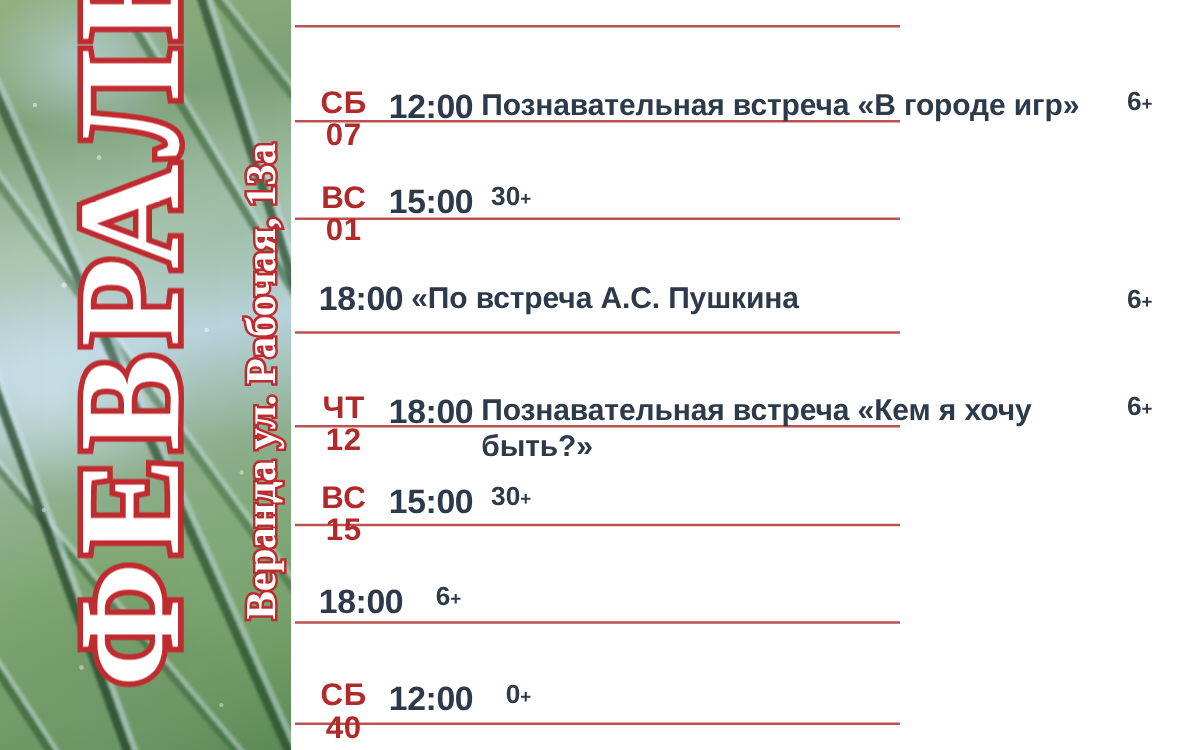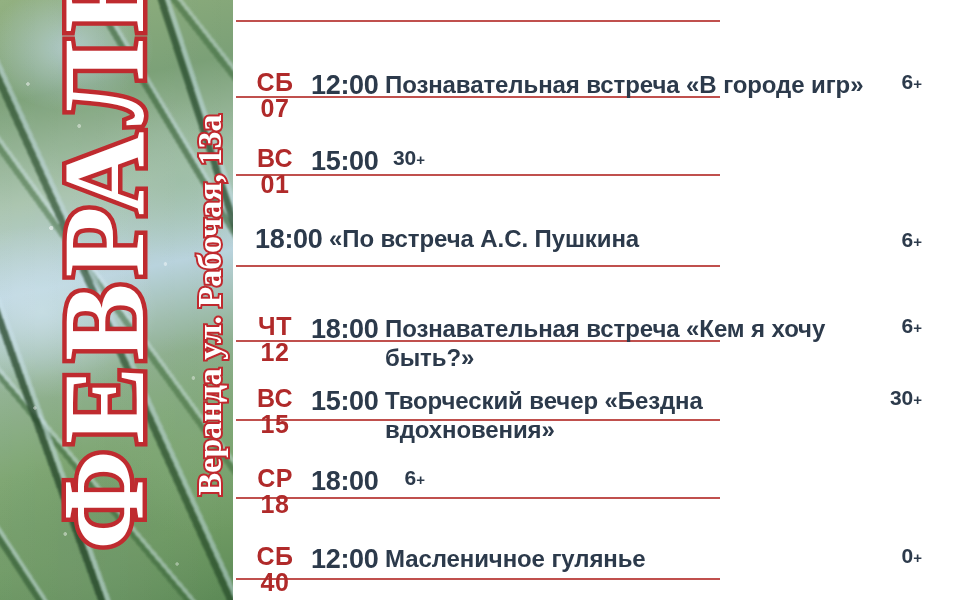--- a/index.html
+++ b/index.html
@@ -280,48 +280,38 @@
         <span>6</span><span class="plus">+</span>
       </div>
     </div>
 
     <div class="row" style="top:350px;height:60px">
       <div class="date-cell">
         <span class="dow">ВС</span>
         <span class="dnum">15</span>
       </div>
       <div class="time-cell">15:00</div>
-      <div class="title-cell">
-        <span class="ln">Творческий вечер «Бездна вдохновения»</span>
-      </div>
       <div class="age-cell">
         <span>30</span><span class="plus">+</span>
       </div>
     </div>
 
     <div class="row" style="top:430px;height:58px">
-      <div class="date-cell">
-        <span class="dow">СР</span>
-        <span class="dnum">18</span>
-      </div>
       <div class="time-cell">18:00</div>
       <div class="age-cell">
         <span>6</span><span class="plus">+</span>
       </div>
     </div>
 
     <div class="row" style="top:508px;height:60px">
       <div class="date-cell">
         <span class="dow">СБ</span>
         <span class="dnum">40</span>
       </div>
       <div class="time-cell">12:00</div>
-      <div class="title-cell">
-        <span class="ln">Масленичное гулянье</span>
-      </div>
       <div class="age-cell">
         <span>0</span><span class="plus">+</span>
       </div>
     </div>
 
     <div class="row partial-bottom">
       <div class="date-cell">
         <span class="dow">ВС</span>
         <span class="dnum"></span>
       </div>

